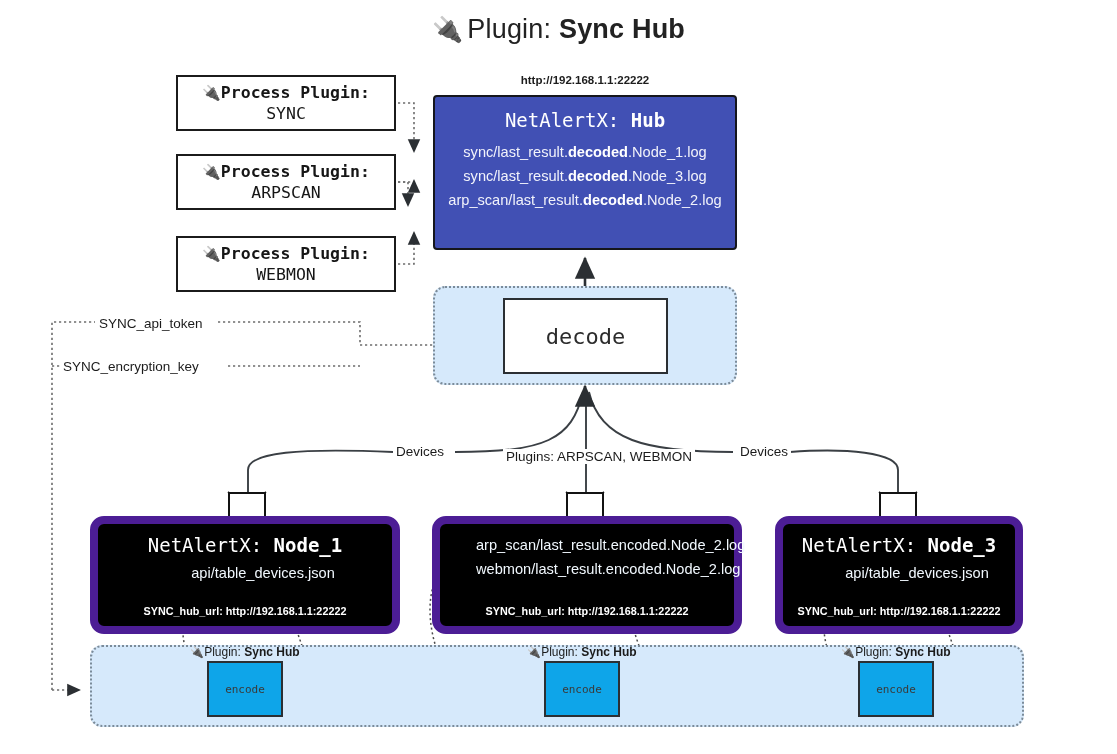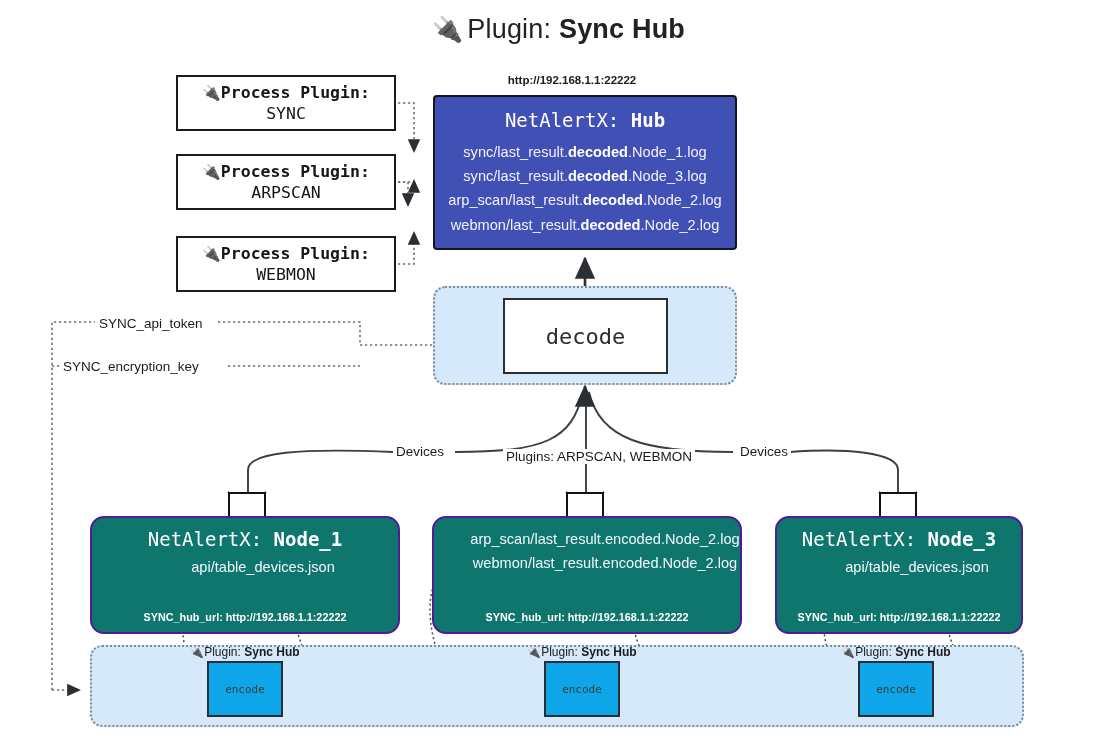--- a/index.html
+++ b/index.html
@@ -68,21 +68,21 @@
   #hub .logline {
     font-size: 14.6px;
     text-align: center;
     line-height: 1.66;
     white-space: nowrap;
     color: #f2f3fb;
   }
   #hub .logline b { font-weight: bold; color: #ffffff; }
 
   #huburl {
-    left: 420px; top: 74px; width: 304px;
+    left: 433px; top: 74px; width: 304px;
     text-align: center;
     font-size: 11.5px; font-weight: bold;
     color: #1d1d1d;
     white-space: nowrap;
   }
 
   
   #decode-wrap {
     left: 433px; top: 286px; width: 304px; height: 99px;
     background: #d6e9fb;
@@ -95,22 +95,22 @@
     border: 2px solid #2b2f33;
     display: flex; align-items: center; justify-content: center;
     font-family: "DejaVu Sans Mono", monospace;
     font-size: 22px;
     color: #2c2c2c;
   }
 
   
   .nodebox {
     height: 118px;
-    background: #0f766e;
-    border: 2px solid #4c1d95;
+    background: #000000;
+    border: 8px solid #4c1d95;
     border-radius: 14px;
     color: #ffffff;
     padding-top: 10px;
   }
   .nodebox .ntitle {
     font-family: "DejaVu Sans Mono", monospace;
     font-size: 19px;
     text-align: center;
     white-space: nowrap;
     margin-bottom: 6px;
@@ -288,21 +288,20 @@
   <div class="node" id="hub">
     <div class="hubtitle"><span>NetAlertX:</span>
       <b>Hub</b></div>
 
     <div class="logline"><span>sync/last_result.</span><b>decoded</b><span>.Node_1.log</span></div>
 
     <div class="logline"><span>sync/last_result.</span><b>decoded</b><span>.Node_3.log</span></div>
 
     <div class="logline"><span>arp_scan/last_result.</span><b>decoded</b><span>.Node_2.log</span></div>
 
-    <div class="logline"><span>webmon/last_result.</span><b>decoded</b><span>.Node_2.log</span></div>
   </div>
 
   <div class="node" id="decode-wrap"></div>
   <div class="node" id="decode">decode</div>
 
   <div class="node edgelabel" id="lbl-api">SYNC_api_token</div>
   <div class="node edgelabel" id="lbl-enc">SYNC_encryption_key</div>
   <div class="node edgelabel" id="lbl-devL">Devices</div>
   <div class="node edgelabel" id="lbl-plug">Plugins: ARPSCAN, WEBMON</div>
   <div class="node edgelabel" id="lbl-devR">Devices</div>

